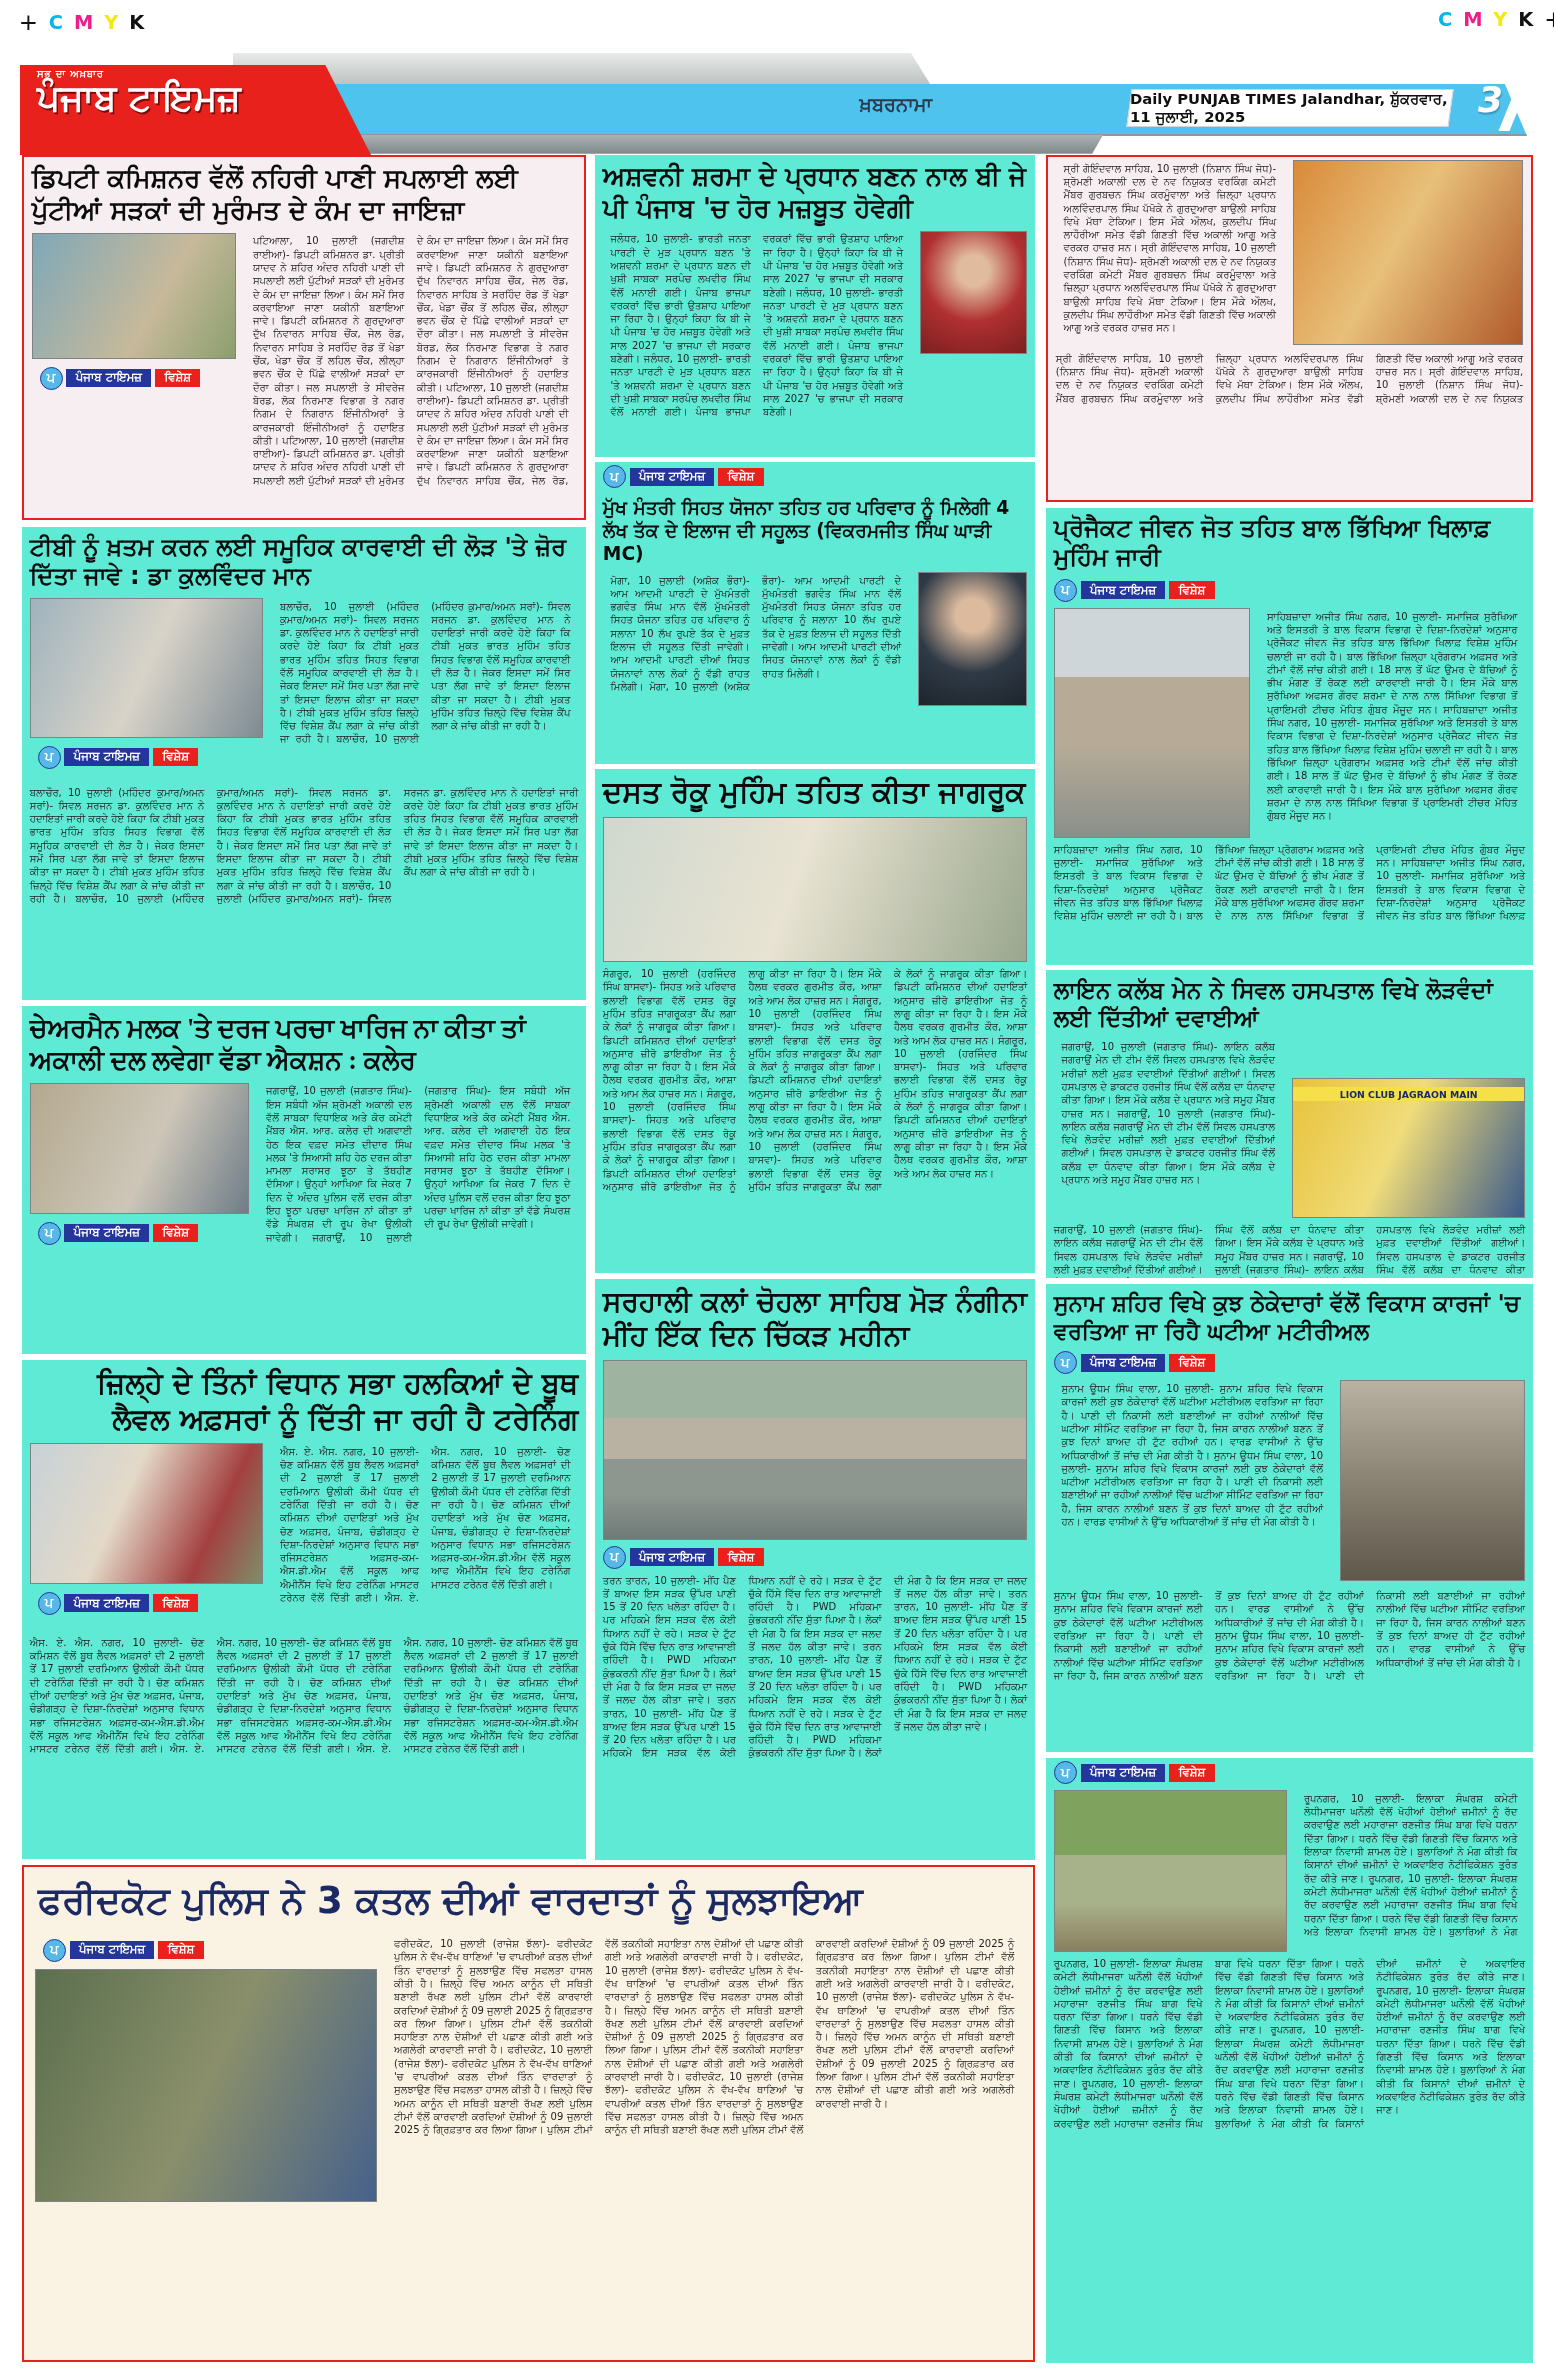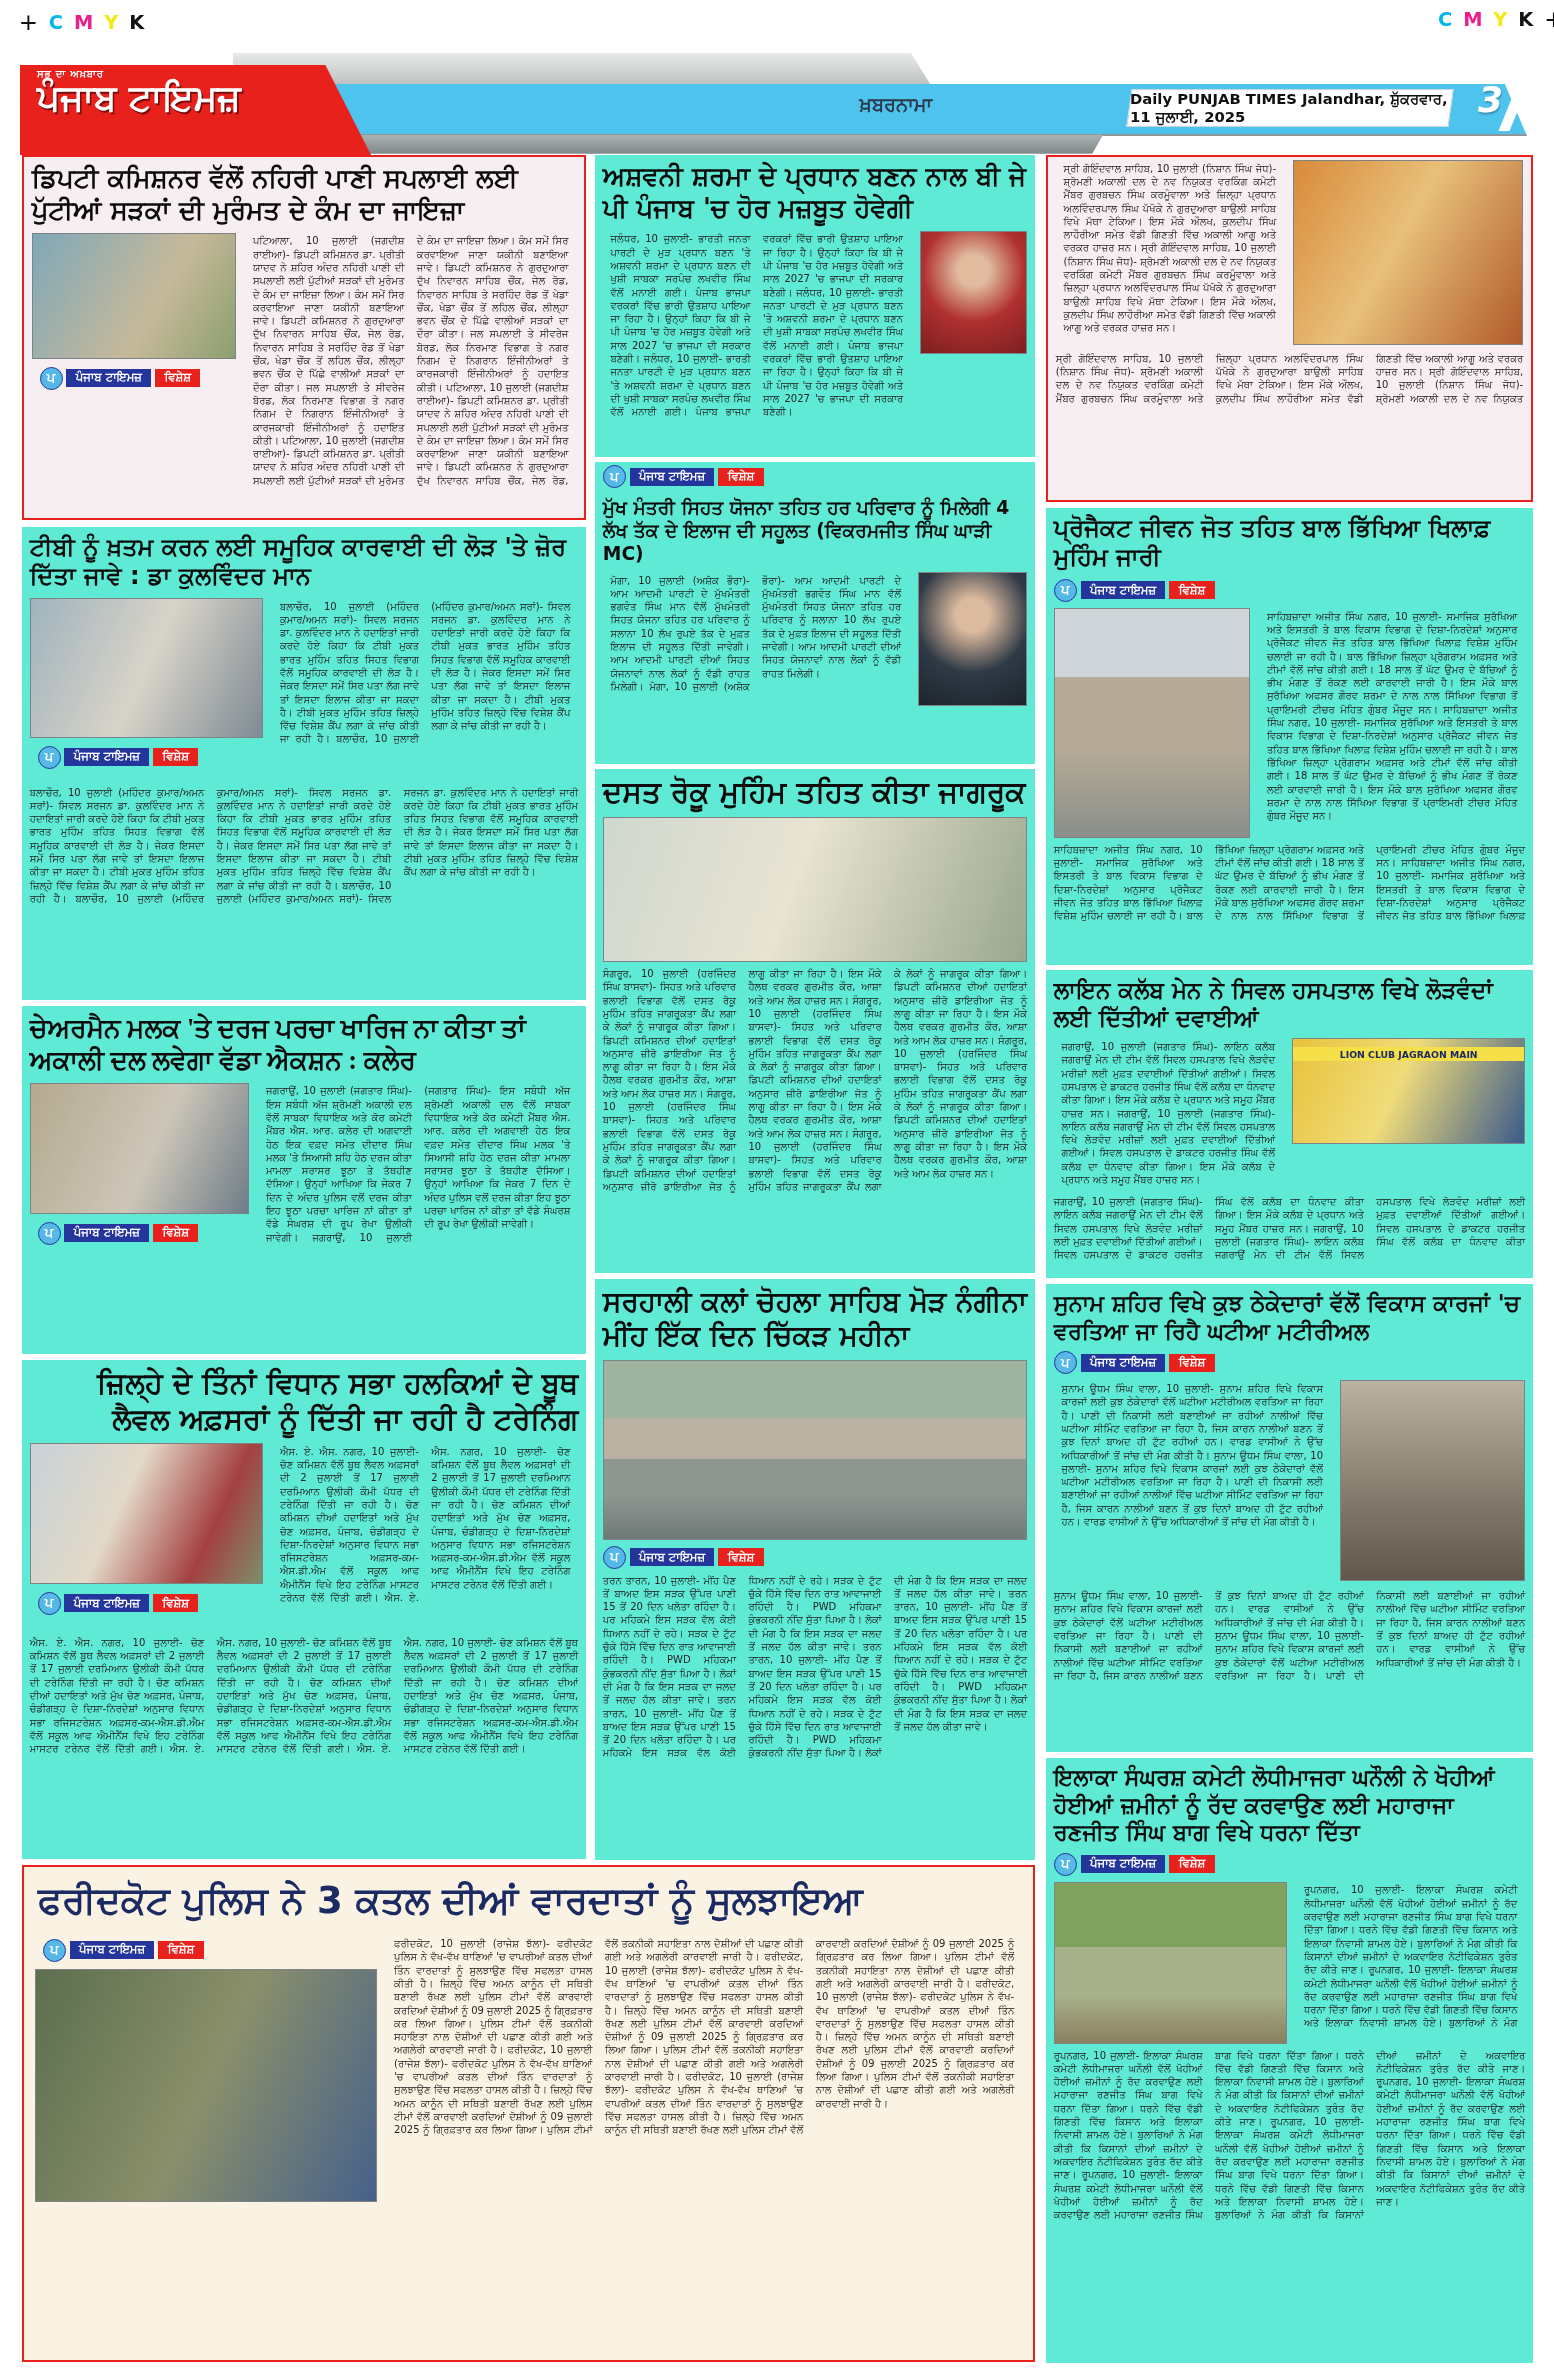--- a/index.html
+++ b/index.html
@@ -244,21 +244,21 @@
       <div class="photo p-street" style="width:196px;height:230px;"></div>
       <div class="bd flex1" style="height:230px;column-count:1;">ਸਾਹਿਬਜ਼ਾਦਾ ਅਜੀਤ ਸਿੰਘ ਨਗਰ, 10 ਜੁਲਾਈ- ਸਮਾਜਿਕ ਸੁਰੱਖਿਆ ਅਤੇ ਇਸਤਰੀ ਤੇ ਬਾਲ ਵਿਕਾਸ ਵਿਭਾਗ ਦੇ ਦਿਸ਼ਾ-ਨਿਰਦੇਸ਼ਾਂ ਅਨੁਸਾਰ ਪ੍ਰੋਜੈਕਟ ਜੀਵਨ ਜੋਤ ਤਹਿਤ ਬਾਲ ਭਿੱਖਿਆ ਖਿਲਾਫ਼ ਵਿਸ਼ੇਸ਼ ਮੁਹਿੰਮ ਚਲਾਈ ਜਾ ਰਹੀ ਹੈ। ਬਾਲ ਭਿੱਖਿਆ ਜ਼ਿਲ੍ਹਾ ਪ੍ਰੋਗਰਾਮ ਅਫ਼ਸਰ ਅਤੇ ਟੀਮਾਂ ਵੱਲੋਂ ਜਾਂਚ ਕੀਤੀ ਗਈ। 18 ਸਾਲ ਤੋਂ ਘੱਟ ਉਮਰ ਦੇ ਬੱਚਿਆਂ ਨੂੰ ਭੀਖ ਮੰਗਣ ਤੋਂ ਰੋਕਣ ਲਈ ਕਾਰਵਾਈ ਜਾਰੀ ਹੈ। ਇਸ ਮੌਕੇ ਬਾਲ ਸੁਰੱਖਿਆ ਅਫਸਰ ਗੌਰਵ ਸ਼ਰਮਾ ਦੇ ਨਾਲ ਨਾਲ ਸਿੱਖਿਆ ਵਿਭਾਗ ਤੋਂ ਪ੍ਰਾਇਮਰੀ ਟੀਚਰ ਮੋਹਿਤ ਗੁੰਬਰ ਮੌਜੂਦ ਸਨ। ਸਾਹਿਬਜ਼ਾਦਾ ਅਜੀਤ ਸਿੰਘ ਨਗਰ, 10 ਜੁਲਾਈ- ਸਮਾਜਿਕ ਸੁਰੱਖਿਆ ਅਤੇ ਇਸਤਰੀ ਤੇ ਬਾਲ ਵਿਕਾਸ ਵਿਭਾਗ ਦੇ ਦਿਸ਼ਾ-ਨਿਰਦੇਸ਼ਾਂ ਅਨੁਸਾਰ ਪ੍ਰੋਜੈਕਟ ਜੀਵਨ ਜੋਤ ਤਹਿਤ ਬਾਲ ਭਿੱਖਿਆ ਖਿਲਾਫ਼ ਵਿਸ਼ੇਸ਼ ਮੁਹਿੰਮ ਚਲਾਈ ਜਾ ਰਹੀ ਹੈ। ਬਾਲ ਭਿੱਖਿਆ ਜ਼ਿਲ੍ਹਾ ਪ੍ਰੋਗਰਾਮ ਅਫ਼ਸਰ ਅਤੇ ਟੀਮਾਂ ਵੱਲੋਂ ਜਾਂਚ ਕੀਤੀ ਗਈ। 18 ਸਾਲ ਤੋਂ ਘੱਟ ਉਮਰ ਦੇ ਬੱਚਿਆਂ ਨੂੰ ਭੀਖ ਮੰਗਣ ਤੋਂ ਰੋਕਣ ਲਈ ਕਾਰਵਾਈ ਜਾਰੀ ਹੈ। ਇਸ ਮੌਕੇ ਬਾਲ ਸੁਰੱਖਿਆ ਅਫਸਰ ਗੌਰਵ ਸ਼ਰਮਾ ਦੇ ਨਾਲ ਨਾਲ ਸਿੱਖਿਆ ਵਿਭਾਗ ਤੋਂ ਪ੍ਰਾਇਮਰੀ ਟੀਚਰ ਮੋਹਿਤ ਗੁੰਬਰ ਮੌਜੂਦ ਸਨ।</div>
     </div>
     <div class="bd cols3" style="height:93px;">ਸਾਹਿਬਜ਼ਾਦਾ ਅਜੀਤ ਸਿੰਘ ਨਗਰ, 10 ਜੁਲਾਈ- ਸਮਾਜਿਕ ਸੁਰੱਖਿਆ ਅਤੇ ਇਸਤਰੀ ਤੇ ਬਾਲ ਵਿਕਾਸ ਵਿਭਾਗ ਦੇ ਦਿਸ਼ਾ-ਨਿਰਦੇਸ਼ਾਂ ਅਨੁਸਾਰ ਪ੍ਰੋਜੈਕਟ ਜੀਵਨ ਜੋਤ ਤਹਿਤ ਬਾਲ ਭਿੱਖਿਆ ਖਿਲਾਫ਼ ਵਿਸ਼ੇਸ਼ ਮੁਹਿੰਮ ਚਲਾਈ ਜਾ ਰਹੀ ਹੈ। ਬਾਲ ਭਿੱਖਿਆ ਜ਼ਿਲ੍ਹਾ ਪ੍ਰੋਗਰਾਮ ਅਫ਼ਸਰ ਅਤੇ ਟੀਮਾਂ ਵੱਲੋਂ ਜਾਂਚ ਕੀਤੀ ਗਈ। 18 ਸਾਲ ਤੋਂ ਘੱਟ ਉਮਰ ਦੇ ਬੱਚਿਆਂ ਨੂੰ ਭੀਖ ਮੰਗਣ ਤੋਂ ਰੋਕਣ ਲਈ ਕਾਰਵਾਈ ਜਾਰੀ ਹੈ। ਇਸ ਮੌਕੇ ਬਾਲ ਸੁਰੱਖਿਆ ਅਫਸਰ ਗੌਰਵ ਸ਼ਰਮਾ ਦੇ ਨਾਲ ਨਾਲ ਸਿੱਖਿਆ ਵਿਭਾਗ ਤੋਂ ਪ੍ਰਾਇਮਰੀ ਟੀਚਰ ਮੋਹਿਤ ਗੁੰਬਰ ਮੌਜੂਦ ਸਨ। ਸਾਹਿਬਜ਼ਾਦਾ ਅਜੀਤ ਸਿੰਘ ਨਗਰ, 10 ਜੁਲਾਈ- ਸਮਾਜਿਕ ਸੁਰੱਖਿਆ ਅਤੇ ਇਸਤਰੀ ਤੇ ਬਾਲ ਵਿਕਾਸ ਵਿਭਾਗ ਦੇ ਦਿਸ਼ਾ-ਨਿਰਦੇਸ਼ਾਂ ਅਨੁਸਾਰ ਪ੍ਰੋਜੈਕਟ ਜੀਵਨ ਜੋਤ ਤਹਿਤ ਬਾਲ ਭਿੱਖਿਆ ਖਿਲਾਫ਼ ਵਿਸ਼ੇਸ਼ ਮੁਹਿੰਮ ਚਲਾਈ ਜਾ ਰਹੀ ਹੈ। ਬਾਲ ਭਿੱਖਿਆ ਜ਼ਿਲ੍ਹਾ ਪ੍ਰੋਗਰਾਮ ਅਫ਼ਸਰ ਅਤੇ ਟੀਮਾਂ ਵੱਲੋਂ ਜਾਂਚ ਕੀਤੀ ਗਈ। 18 ਸਾਲ ਤੋਂ ਘੱਟ ਉਮਰ ਦੇ ਬੱਚਿਆਂ ਨੂੰ ਭੀਖ ਮੰਗਣ ਤੋਂ ਰੋਕਣ ਲਈ ਕਾਰਵਾਈ ਜਾਰੀ ਹੈ। ਇਸ ਮੌਕੇ ਬਾਲ ਸੁਰੱਖਿਆ ਅਫਸਰ ਗੌਰਵ ਸ਼ਰਮਾ ਦੇ ਨਾਲ ਨਾਲ ਸਿੱਖਿਆ ਵਿਭਾਗ ਤੋਂ ਪ੍ਰਾਇਮਰੀ ਟੀਚਰ ਮੋਹਿਤ ਗੁੰਬਰ ਮੌਜੂਦ ਸਨ।</div>
   </div>
 
   <div class="art" style="left:1046px;top:970px;width:487px;height:308px;">
     <div class="hl" style="font-size:23px;">ਲਾਇਨ ਕਲੱਬ ਮੇਨ ਨੇ ਸਿਵਲ ਹਸਪਤਾਲ ਵਿਖੇ ਲੋੜਵੰਦਾਂ ਲਈ ਦਿੱਤੀਆਂ ਦਵਾਈਆਂ</div>
     <div class="row">
       <div class="bd flex1" style="height:152px;column-count:1;">ਜਗਰਾਉਂ, 10 ਜੁਲਾਈ (ਜਗਤਾਰ ਸਿੰਘ)- ਲਾਇਨ ਕਲੱਬ ਜਗਰਾਉਂ ਮੇਨ ਦੀ ਟੀਮ ਵੱਲੋਂ ਸਿਵਲ ਹਸਪਤਾਲ ਵਿਖੇ ਲੋੜਵੰਦ ਮਰੀਜ਼ਾਂ ਲਈ ਮੁਫ਼ਤ ਦਵਾਈਆਂ ਦਿੱਤੀਆਂ ਗਈਆਂ। ਸਿਵਲ ਹਸਪਤਾਲ ਦੇ ਡਾਕਟਰ ਹਰਜੀਤ ਸਿੰਘ ਵੱਲੋਂ ਕਲੱਬ ਦਾ ਧੰਨਵਾਦ ਕੀਤਾ ਗਿਆ। ਇਸ ਮੌਕੇ ਕਲੱਬ ਦੇ ਪ੍ਰਧਾਨ ਅਤੇ ਸਮੂਹ ਮੈਂਬਰ ਹਾਜ਼ਰ ਸਨ। ਜਗਰਾਉਂ, 10 ਜੁਲਾਈ (ਜਗਤਾਰ ਸਿੰਘ)- ਲਾਇਨ ਕਲੱਬ ਜਗਰਾਉਂ ਮੇਨ ਦੀ ਟੀਮ ਵੱਲੋਂ ਸਿਵਲ ਹਸਪਤਾਲ ਵਿਖੇ ਲੋੜਵੰਦ ਮਰੀਜ਼ਾਂ ਲਈ ਮੁਫ਼ਤ ਦਵਾਈਆਂ ਦਿੱਤੀਆਂ ਗਈਆਂ। ਸਿਵਲ ਹਸਪਤਾਲ ਦੇ ਡਾਕਟਰ ਹਰਜੀਤ ਸਿੰਘ ਵੱਲੋਂ ਕਲੱਬ ਦਾ ਧੰਨਵਾਦ ਕੀਤਾ ਗਿਆ। ਇਸ ਮੌਕੇ ਕਲੱਬ ਦੇ ਪ੍ਰਧਾਨ ਅਤੇ ਸਮੂਹ ਮੈਂਬਰ ਹਾਜ਼ਰ ਸਨ।</div>
-      <div class="photo p-lions" style="width:233px;height:106px;">
+      <div class="photo p-lions" style="width:233px;height:140px;margin-top:40px;">
         <div class="lions-band">LION CLUB JAGRAON MAIN</div>
       </div>
     </div>
     <div class="bd cols3" style="height:75px;">ਜਗਰਾਉਂ, 10 ਜੁਲਾਈ (ਜਗਤਾਰ ਸਿੰਘ)- ਲਾਇਨ ਕਲੱਬ ਜਗਰਾਉਂ ਮੇਨ ਦੀ ਟੀਮ ਵੱਲੋਂ ਸਿਵਲ ਹਸਪਤਾਲ ਵਿਖੇ ਲੋੜਵੰਦ ਮਰੀਜ਼ਾਂ ਲਈ ਮੁਫ਼ਤ ਦਵਾਈਆਂ ਦਿੱਤੀਆਂ ਗਈਆਂ। ਸਿਵਲ ਹਸਪਤਾਲ ਦੇ ਡਾਕਟਰ ਹਰਜੀਤ ਸਿੰਘ ਵੱਲੋਂ ਕਲੱਬ ਦਾ ਧੰਨਵਾਦ ਕੀਤਾ ਗਿਆ। ਇਸ ਮੌਕੇ ਕਲੱਬ ਦੇ ਪ੍ਰਧਾਨ ਅਤੇ ਸਮੂਹ ਮੈਂਬਰ ਹਾਜ਼ਰ ਸਨ। ਜਗਰਾਉਂ, 10 ਜੁਲਾਈ (ਜਗਤਾਰ ਸਿੰਘ)- ਲਾਇਨ ਕਲੱਬ ਜਗਰਾਉਂ ਮੇਨ ਦੀ ਟੀਮ ਵੱਲੋਂ ਸਿਵਲ ਹਸਪਤਾਲ ਵਿਖੇ ਲੋੜਵੰਦ ਮਰੀਜ਼ਾਂ ਲਈ ਮੁਫ਼ਤ ਦਵਾਈਆਂ ਦਿੱਤੀਆਂ ਗਈਆਂ। ਸਿਵਲ ਹਸਪਤਾਲ ਦੇ ਡਾਕਟਰ ਹਰਜੀਤ ਸਿੰਘ ਵੱਲੋਂ ਕਲੱਬ ਦਾ ਧੰਨਵਾਦ ਕੀਤਾ ਗਿਆ। ਇਸ ਮੌਕੇ ਕਲੱਬ ਦੇ ਪ੍ਰਧਾਨ ਅਤੇ ਸਮੂਹ ਮੈਂਬਰ ਹਾਜ਼ਰ ਸਨ।</div>
   </div>
 
   <div class="art" style="left:1046px;top:1284px;width:487px;height:468px;">
     <div class="hl" style="font-size:22.5px;">ਸੁਨਾਮ ਸ਼ਹਿਰ ਵਿਖੇ ਕੁਝ ਠੇਕੇਦਾਰਾਂ ਵੱਲੋਂ ਵਿਕਾਸ ਕਾਰਜਾਂ 'ਚ ਵਰਤਿਆ ਜਾ ਰਿਹੈ ਘਟੀਆ ਮਟੀਰੀਅਲ</div>
     <span class="badge">
       <span class="bcirc">ਪ</span>
@@ -266,21 +266,20 @@
       <span class="btag">ਵਿਸ਼ੇਸ਼</span>
     </span>
     <div class="row">
       <div class="bd flex1" style="height:204px;column-count:1;">ਸੁਨਾਮ ਊਧਮ ਸਿੰਘ ਵਾਲਾ, 10 ਜੁਲਾਈ- ਸੁਨਾਮ ਸ਼ਹਿਰ ਵਿਖੇ ਵਿਕਾਸ ਕਾਰਜਾਂ ਲਈ ਕੁਝ ਠੇਕੇਦਾਰਾਂ ਵੱਲੋਂ ਘਟੀਆ ਮਟੀਰੀਅਲ ਵਰਤਿਆ ਜਾ ਰਿਹਾ ਹੈ। ਪਾਣੀ ਦੀ ਨਿਕਾਸੀ ਲਈ ਬਣਾਈਆਂ ਜਾ ਰਹੀਆਂ ਨਾਲੀਆਂ ਵਿੱਚ ਘਟੀਆ ਸੀਮਿੰਟ ਵਰਤਿਆ ਜਾ ਰਿਹਾ ਹੈ, ਜਿਸ ਕਾਰਨ ਨਾਲੀਆਂ ਬਣਨ ਤੋਂ ਕੁਝ ਦਿਨਾਂ ਬਾਅਦ ਹੀ ਟੁੱਟ ਰਹੀਆਂ ਹਨ। ਵਾਰਡ ਵਾਸੀਆਂ ਨੇ ਉੱਚ ਅਧਿਕਾਰੀਆਂ ਤੋਂ ਜਾਂਚ ਦੀ ਮੰਗ ਕੀਤੀ ਹੈ। ਸੁਨਾਮ ਊਧਮ ਸਿੰਘ ਵਾਲਾ, 10 ਜੁਲਾਈ- ਸੁਨਾਮ ਸ਼ਹਿਰ ਵਿਖੇ ਵਿਕਾਸ ਕਾਰਜਾਂ ਲਈ ਕੁਝ ਠੇਕੇਦਾਰਾਂ ਵੱਲੋਂ ਘਟੀਆ ਮਟੀਰੀਅਲ ਵਰਤਿਆ ਜਾ ਰਿਹਾ ਹੈ। ਪਾਣੀ ਦੀ ਨਿਕਾਸੀ ਲਈ ਬਣਾਈਆਂ ਜਾ ਰਹੀਆਂ ਨਾਲੀਆਂ ਵਿੱਚ ਘਟੀਆ ਸੀਮਿੰਟ ਵਰਤਿਆ ਜਾ ਰਿਹਾ ਹੈ, ਜਿਸ ਕਾਰਨ ਨਾਲੀਆਂ ਬਣਨ ਤੋਂ ਕੁਝ ਦਿਨਾਂ ਬਾਅਦ ਹੀ ਟੁੱਟ ਰਹੀਆਂ ਹਨ। ਵਾਰਡ ਵਾਸੀਆਂ ਨੇ ਉੱਚ ਅਧਿਕਾਰੀਆਂ ਤੋਂ ਜਾਂਚ ਦੀ ਮੰਗ ਕੀਤੀ ਹੈ।</div>
       <div class="photo p-drain" style="width:185px;height:201px;"></div>
     </div>
     <div class="bd cols3" style="height:109px;">ਸੁਨਾਮ ਊਧਮ ਸਿੰਘ ਵਾਲਾ, 10 ਜੁਲਾਈ- ਸੁਨਾਮ ਸ਼ਹਿਰ ਵਿਖੇ ਵਿਕਾਸ ਕਾਰਜਾਂ ਲਈ ਕੁਝ ਠੇਕੇਦਾਰਾਂ ਵੱਲੋਂ ਘਟੀਆ ਮਟੀਰੀਅਲ ਵਰਤਿਆ ਜਾ ਰਿਹਾ ਹੈ। ਪਾਣੀ ਦੀ ਨਿਕਾਸੀ ਲਈ ਬਣਾਈਆਂ ਜਾ ਰਹੀਆਂ ਨਾਲੀਆਂ ਵਿੱਚ ਘਟੀਆ ਸੀਮਿੰਟ ਵਰਤਿਆ ਜਾ ਰਿਹਾ ਹੈ, ਜਿਸ ਕਾਰਨ ਨਾਲੀਆਂ ਬਣਨ ਤੋਂ ਕੁਝ ਦਿਨਾਂ ਬਾਅਦ ਹੀ ਟੁੱਟ ਰਹੀਆਂ ਹਨ। ਵਾਰਡ ਵਾਸੀਆਂ ਨੇ ਉੱਚ ਅਧਿਕਾਰੀਆਂ ਤੋਂ ਜਾਂਚ ਦੀ ਮੰਗ ਕੀਤੀ ਹੈ। ਸੁਨਾਮ ਊਧਮ ਸਿੰਘ ਵਾਲਾ, 10 ਜੁਲਾਈ- ਸੁਨਾਮ ਸ਼ਹਿਰ ਵਿਖੇ ਵਿਕਾਸ ਕਾਰਜਾਂ ਲਈ ਕੁਝ ਠੇਕੇਦਾਰਾਂ ਵੱਲੋਂ ਘਟੀਆ ਮਟੀਰੀਅਲ ਵਰਤਿਆ ਜਾ ਰਿਹਾ ਹੈ। ਪਾਣੀ ਦੀ ਨਿਕਾਸੀ ਲਈ ਬਣਾਈਆਂ ਜਾ ਰਹੀਆਂ ਨਾਲੀਆਂ ਵਿੱਚ ਘਟੀਆ ਸੀਮਿੰਟ ਵਰਤਿਆ ਜਾ ਰਿਹਾ ਹੈ, ਜਿਸ ਕਾਰਨ ਨਾਲੀਆਂ ਬਣਨ ਤੋਂ ਕੁਝ ਦਿਨਾਂ ਬਾਅਦ ਹੀ ਟੁੱਟ ਰਹੀਆਂ ਹਨ। ਵਾਰਡ ਵਾਸੀਆਂ ਨੇ ਉੱਚ ਅਧਿਕਾਰੀਆਂ ਤੋਂ ਜਾਂਚ ਦੀ ਮੰਗ ਕੀਤੀ ਹੈ।</div>
   </div>
 
   <div class="art" style="left:1046px;top:1758px;width:487px;height:605px;">
-    <div class="hl" style="font-size:22.5px;">ਇਲਾਕਾ ਸੰਘਰਸ਼ ਕਮੇਟੀ ਲੋਧੀਮਾਜਰਾ ਘਨੌਲੀ ਨੇ ਖੋਹੀਆਂ ਹੋਈਆਂ ਜ਼ਮੀਨਾਂ ਨੂੰ ਰੱਦ ਕਰਵਾਉਣ ਲਈ ਮਹਾਰਾਜਾ ਰਣਜੀਤ ਸਿੰਘ ਬਾਗ ਵਿਖੇ ਧਰਨਾ ਦਿੱਤਾ</div>
     <span class="badge">
       <span class="bcirc">ਪ</span>
       <span class="bname">ਪੰਜਾਬ ਟਾਇਮਜ਼</span>
       <span class="btag">ਵਿਸ਼ੇਸ਼</span>
     </span>
     <div class="row">
       <div class="photo p-trees" style="width:233px;height:162px;"></div>
       <div class="bd flex1" style="height:162px;column-count:1;">ਰੂਪਨਗਰ, 10 ਜੁਲਾਈ- ਇਲਾਕਾ ਸੰਘਰਸ਼ ਕਮੇਟੀ ਲੋਧੀਮਾਜਰਾ ਘਨੌਲੀ ਵੱਲੋਂ ਖੋਹੀਆਂ ਹੋਈਆਂ ਜ਼ਮੀਨਾਂ ਨੂੰ ਰੱਦ ਕਰਵਾਉਣ ਲਈ ਮਹਾਰਾਜਾ ਰਣਜੀਤ ਸਿੰਘ ਬਾਗ ਵਿਖੇ ਧਰਨਾ ਦਿੱਤਾ ਗਿਆ। ਧਰਨੇ ਵਿੱਚ ਵੱਡੀ ਗਿਣਤੀ ਵਿੱਚ ਕਿਸਾਨ ਅਤੇ ਇਲਾਕਾ ਨਿਵਾਸੀ ਸ਼ਾਮਲ ਹੋਏ। ਬੁਲਾਰਿਆਂ ਨੇ ਮੰਗ ਕੀਤੀ ਕਿ ਕਿਸਾਨਾਂ ਦੀਆਂ ਜ਼ਮੀਨਾਂ ਦੇ ਅਕਵਾਇਰ ਨੋਟੀਫਿਕੇਸ਼ਨ ਤੁਰੰਤ ਰੱਦ ਕੀਤੇ ਜਾਣ। ਰੂਪਨਗਰ, 10 ਜੁਲਾਈ- ਇਲਾਕਾ ਸੰਘਰਸ਼ ਕਮੇਟੀ ਲੋਧੀਮਾਜਰਾ ਘਨੌਲੀ ਵੱਲੋਂ ਖੋਹੀਆਂ ਹੋਈਆਂ ਜ਼ਮੀਨਾਂ ਨੂੰ ਰੱਦ ਕਰਵਾਉਣ ਲਈ ਮਹਾਰਾਜਾ ਰਣਜੀਤ ਸਿੰਘ ਬਾਗ ਵਿਖੇ ਧਰਨਾ ਦਿੱਤਾ ਗਿਆ। ਧਰਨੇ ਵਿੱਚ ਵੱਡੀ ਗਿਣਤੀ ਵਿੱਚ ਕਿਸਾਨ ਅਤੇ ਇਲਾਕਾ ਨਿਵਾਸੀ ਸ਼ਾਮਲ ਹੋਏ। ਬੁਲਾਰਿਆਂ ਨੇ ਮੰਗ ਕੀਤੀ ਕਿ ਕਿਸਾਨਾਂ ਦੀਆਂ ਜ਼ਮੀਨਾਂ ਦੇ ਅਕਵਾਇਰ ਨੋਟੀਫਿਕੇਸ਼ਨ ਤੁਰੰਤ ਰੱਦ ਕੀਤੇ ਜਾਣ।</div>
     </div>
     <div class="bd cols3" style="height:280px;">ਰੂਪਨਗਰ, 10 ਜੁਲਾਈ- ਇਲਾਕਾ ਸੰਘਰਸ਼ ਕਮੇਟੀ ਲੋਧੀਮਾਜਰਾ ਘਨੌਲੀ ਵੱਲੋਂ ਖੋਹੀਆਂ ਹੋਈਆਂ ਜ਼ਮੀਨਾਂ ਨੂੰ ਰੱਦ ਕਰਵਾਉਣ ਲਈ ਮਹਾਰਾਜਾ ਰਣਜੀਤ ਸਿੰਘ ਬਾਗ ਵਿਖੇ ਧਰਨਾ ਦਿੱਤਾ ਗਿਆ। ਧਰਨੇ ਵਿੱਚ ਵੱਡੀ ਗਿਣਤੀ ਵਿੱਚ ਕਿਸਾਨ ਅਤੇ ਇਲਾਕਾ ਨਿਵਾਸੀ ਸ਼ਾਮਲ ਹੋਏ। ਬੁਲਾਰਿਆਂ ਨੇ ਮੰਗ ਕੀਤੀ ਕਿ ਕਿਸਾਨਾਂ ਦੀਆਂ ਜ਼ਮੀਨਾਂ ਦੇ ਅਕਵਾਇਰ ਨੋਟੀਫਿਕੇਸ਼ਨ ਤੁਰੰਤ ਰੱਦ ਕੀਤੇ ਜਾਣ। ਰੂਪਨਗਰ, 10 ਜੁਲਾਈ- ਇਲਾਕਾ ਸੰਘਰਸ਼ ਕਮੇਟੀ ਲੋਧੀਮਾਜਰਾ ਘਨੌਲੀ ਵੱਲੋਂ ਖੋਹੀਆਂ ਹੋਈਆਂ ਜ਼ਮੀਨਾਂ ਨੂੰ ਰੱਦ ਕਰਵਾਉਣ ਲਈ ਮਹਾਰਾਜਾ ਰਣਜੀਤ ਸਿੰਘ ਬਾਗ ਵਿਖੇ ਧਰਨਾ ਦਿੱਤਾ ਗਿਆ। ਧਰਨੇ ਵਿੱਚ ਵੱਡੀ ਗਿਣਤੀ ਵਿੱਚ ਕਿਸਾਨ ਅਤੇ ਇਲਾਕਾ ਨਿਵਾਸੀ ਸ਼ਾਮਲ ਹੋਏ। ਬੁਲਾਰਿਆਂ ਨੇ ਮੰਗ ਕੀਤੀ ਕਿ ਕਿਸਾਨਾਂ ਦੀਆਂ ਜ਼ਮੀਨਾਂ ਦੇ ਅਕਵਾਇਰ ਨੋਟੀਫਿਕੇਸ਼ਨ ਤੁਰੰਤ ਰੱਦ ਕੀਤੇ ਜਾਣ। ਰੂਪਨਗਰ, 10 ਜੁਲਾਈ- ਇਲਾਕਾ ਸੰਘਰਸ਼ ਕਮੇਟੀ ਲੋਧੀਮਾਜਰਾ ਘਨੌਲੀ ਵੱਲੋਂ ਖੋਹੀਆਂ ਹੋਈਆਂ ਜ਼ਮੀਨਾਂ ਨੂੰ ਰੱਦ ਕਰਵਾਉਣ ਲਈ ਮਹਾਰਾਜਾ ਰਣਜੀਤ ਸਿੰਘ ਬਾਗ ਵਿਖੇ ਧਰਨਾ ਦਿੱਤਾ ਗਿਆ। ਧਰਨੇ ਵਿੱਚ ਵੱਡੀ ਗਿਣਤੀ ਵਿੱਚ ਕਿਸਾਨ ਅਤੇ ਇਲਾਕਾ ਨਿਵਾਸੀ ਸ਼ਾਮਲ ਹੋਏ। ਬੁਲਾਰਿਆਂ ਨੇ ਮੰਗ ਕੀਤੀ ਕਿ ਕਿਸਾਨਾਂ ਦੀਆਂ ਜ਼ਮੀਨਾਂ ਦੇ ਅਕਵਾਇਰ ਨੋਟੀਫਿਕੇਸ਼ਨ ਤੁਰੰਤ ਰੱਦ ਕੀਤੇ ਜਾਣ। ਰੂਪਨਗਰ, 10 ਜੁਲਾਈ- ਇਲਾਕਾ ਸੰਘਰਸ਼ ਕਮੇਟੀ ਲੋਧੀਮਾਜਰਾ ਘਨੌਲੀ ਵੱਲੋਂ ਖੋਹੀਆਂ ਹੋਈਆਂ ਜ਼ਮੀਨਾਂ ਨੂੰ ਰੱਦ ਕਰਵਾਉਣ ਲਈ ਮਹਾਰਾਜਾ ਰਣਜੀਤ ਸਿੰਘ ਬਾਗ ਵਿਖੇ ਧਰਨਾ ਦਿੱਤਾ ਗਿਆ। ਧਰਨੇ ਵਿੱਚ ਵੱਡੀ ਗਿਣਤੀ ਵਿੱਚ ਕਿਸਾਨ ਅਤੇ ਇਲਾਕਾ ਨਿਵਾਸੀ ਸ਼ਾਮਲ ਹੋਏ। ਬੁਲਾਰਿਆਂ ਨੇ ਮੰਗ ਕੀਤੀ ਕਿ ਕਿਸਾਨਾਂ ਦੀਆਂ ਜ਼ਮੀਨਾਂ ਦੇ ਅਕਵਾਇਰ ਨੋਟੀਫਿਕੇਸ਼ਨ ਤੁਰੰਤ ਰੱਦ ਕੀਤੇ ਜਾਣ।</div>

